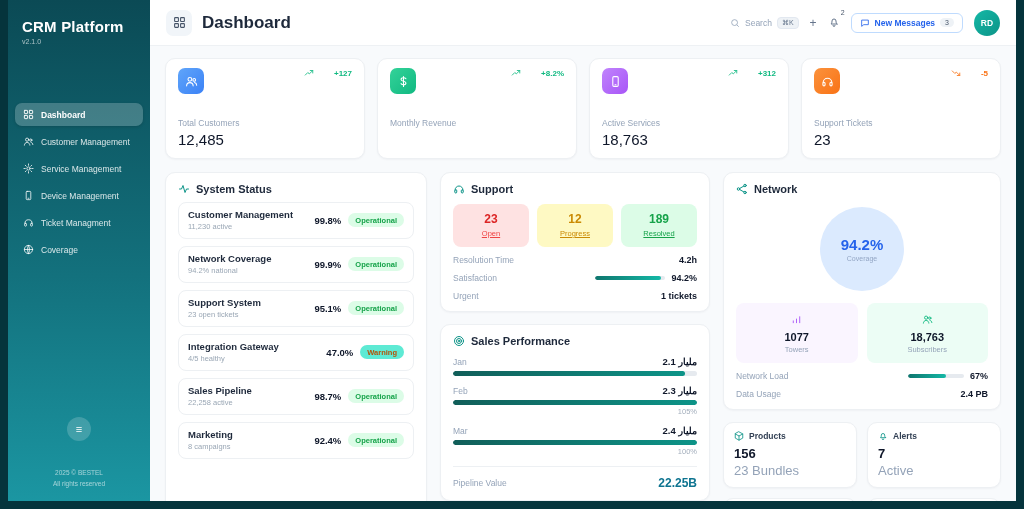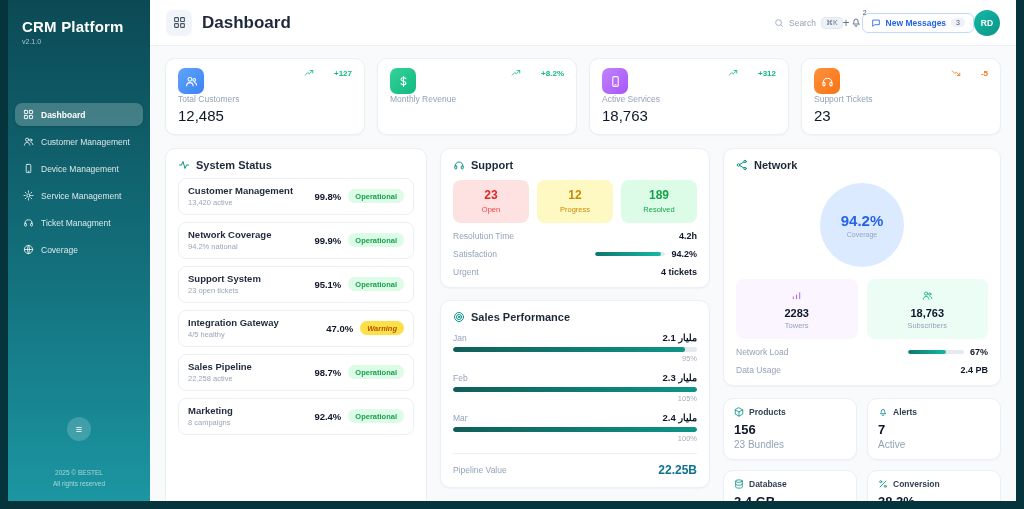--- a/index.html
+++ b/index.html
@@ -27,21 +27,21 @@
 
   
   .main { flex:1; min-width:0; display:flex; flex-direction:column; background:#f8fafc; }
   .header { height:46px; flex:0 0 46px; background:#fff; border-bottom:1px solid #eef1f4;
     display:flex; align-items:center; justify-content:space-between; padding:0 16px; }
   .h-left { display:flex; align-items:center; gap:10px; }
   .h-iconbox { width:26px; height:26px; border-radius:7px; background:#f1f5f9;
     display:flex; align-items:center; justify-content:center; color:#475569; }
   .h-iconbox svg { width:13px; height:13px; stroke:currentColor; fill:none; stroke-width:2; }
   .h-title { font-size:17px; font-weight:bold; color:#1e293b; }
-  .h-right { display:flex; align-items:center; }
+  .h-right { display:flex; align-items:center; gap:11px; }
   .h-search { display:flex; align-items:center; gap:5px; color:#94a3b8; font-size:8.5px; cursor:pointer; }
   .h-search svg { width:10px; height:10px; stroke:currentColor; fill:none; stroke-width:2; }
   .kbd { background:#eef2f6; border:1px solid #e2e8f0; border-radius:4px; padding:1px 4px;
     font-size:7px; color:#64748b; }
   .h-plus { color:#64748b; font-size:12px; cursor:pointer; }
   .h-bell { position:relative; color:#64748b; cursor:pointer; }
   .h-bell svg { width:12px; height:12px; stroke:currentColor; fill:none; stroke-width:2; stroke-linecap:round; }
   .h-bell .bdg { position:absolute; top:-5px; right:-5px; font-size:7px; color:#475569; }
   .h-msg { display:flex; align-items:center; gap:5px; border:1px solid #bfdbfe; background:#fff;
     color:#2563eb; font-size:8.5px; font-weight:bold; border-radius:6px; padding:4px 8px; cursor:pointer; }
@@ -60,47 +60,47 @@
   .stat-ic { width:26px; height:26px; border-radius:7px; color:#fff;
     display:flex; align-items:center; justify-content:center; }
   .stat-ic svg { width:13px; height:13px; stroke:currentColor; fill:none; stroke-width:2; stroke-linecap:round; stroke-linejoin:round; }
   .ic-blue { background:linear-gradient(135deg,#60a5fa,#3b82f6); }
   .ic-green { background:linear-gradient(135deg,#34d399,#10b981); }
   .ic-purple { background:linear-gradient(135deg,#c084fc,#a855f7); }
   .ic-orange { background:linear-gradient(135deg,#fb923c,#f97316); }
   .trend { display:flex; align-items:center; gap:20px; font-size:8px; font-weight:bold; color:#10b981; }
   .trend svg { width:10px; height:10px; stroke:currentColor; fill:none; stroke-width:2; stroke-linecap:round; stroke-linejoin:round; }
   .trend.down { color:#f97316; }
-  .stat-label { font-size:8.5px; color:#94a3b8; margin-top:0; }
+  .stat-label { font-size:8.5px; color:#94a3b8; margin-top:24px; }
   .stat-value { font-size:15px; font-weight:normal; color:#0f172a; margin-top:3px; min-height:17px; }
 
   
   .grid { display:grid; grid-template-columns:262px 270px 1fr; gap:13px; margin-top:13px; }
   .card { background:#fff; border:1px solid #edf0f3; border-radius:10px; padding:10px 12px;
     box-shadow:0 1px 2px rgba(16,24,40,.04); }
   .card-title { display:flex; align-items:center; gap:6px; font-size:11px; font-weight:bold; color:#1e293b; }
   .card-title svg { width:12px; height:12px; stroke:#0d9488; fill:none; stroke-width:2; stroke-linecap:round; stroke-linejoin:round; }
   .col { display:flex; flex-direction:column; gap:12px; }
 
   
   .ss-item { margin-top:7px; border:1px solid #edf0f3; border-radius:8px; padding:6px 9px 7px;
     display:flex; justify-content:space-between; align-items:center; }
   .ss-name { font-size:9.5px; font-weight:bold; color:#1e293b; }
   .ss-sub { font-size:7.5px; color:#9aa7b5; margin-top:2px; }
   .ss-right { display:flex; align-items:center; gap:7px; }
   .ss-pct { font-size:9.5px; font-weight:bold; color:#0f172a; }
   .badge { font-size:7.5px; font-weight:bold; border-radius:999px; padding:2.5px 7px;
     background:#dcfce7; color:#16a34a; }
-  .badge.warn { background:#fde047; color:#b45309;font-style:italic; }
+  .badge.warn { background:#5eead4; color:#b45309; }
 
   
   .sup-boxes { display:grid; grid-template-columns:repeat(3,1fr); gap:8px; margin-top:9px; }
   .sup-box { border-radius:8px; text-align:center; padding:8px 0 9px; }
   .sup-box .v { font-size:12px; font-weight:bold; }
-  .sup-box .l { font-size:7.5px; margin-top:3px; }
+  .sup-box .l { font-size:7.5px; margin-top:3px;text-decoration:underline; }
   .sup-open { background:#fee2e2; } .sup-open .v { color:#dc2626; } .sup-open .l { color:#ef4444; }
   .sup-prog { background:#fef9c3; } .sup-prog .v { color:#ca8a04; } .sup-prog .l { color:#ca8a04; }
   .sup-res { background:#dcfce7; } .sup-res .v { color:#16a34a; } .sup-res .l { color:#16a34a; }
   .metric { display:flex; justify-content:space-between; align-items:center; margin-top:8px; }
   .metric .l { font-size:8.5px; color:#94a3b8; }
   .metric .v { font-size:9px; font-weight:bold; color:#0f172a; }
   .metric .right { display:flex; align-items:center; gap:6px; }
   .bar { background:#e6eaef; border-radius:3px; height:4px; overflow:hidden; }
   .bar > i { display:block; height:100%; background:linear-gradient(90deg,#0f766e,#14b8a6); border-radius:3px; }
   .bar.w56 { width:56px; } .bar.w70 { width:70px; }
@@ -131,21 +131,21 @@
   .nb-towers { background:#faf5ff; } .nb-towers svg { stroke:#a855f7; }
   .nb-subs { background:#ecfdf5; } .nb-subs svg { stroke:#10b981; }
 
   
   .mini-grid { display:grid; grid-template-columns:1fr 1fr; gap:10px; }
   .mini { background:#fff; border:1px solid #edf0f3; border-radius:10px; padding:8px 10px 9px;
     box-shadow:0 1px 2px rgba(16,24,40,.04); }
   .mini-head { display:flex; align-items:center; gap:5px; font-size:8.5px; font-weight:bold; color:#334155; }
   .mini-head svg { width:10px; height:10px; stroke:#0d9488; fill:none; stroke-width:2; stroke-linecap:round; stroke-linejoin:round; }
   .mini-v { font-size:13px; font-weight:bold; color:#0f172a; margin-top:5px; }
-  .mini-s { font-size:10px; color:#94a3b8; margin-top:2px; }
+  .mini-s { font-size:13px; color:#94a3b8; margin-top:2px; }
 </style>
 </head>
 <body>
 
 <div class="app">
 
   <aside class="sidebar">
     <div class="sb-head">
       <div class="sb-title">CRM Platform</div>
       <div class="sb-version">v2.1.0</div>
@@ -164,31 +164,31 @@
         <svg viewBox="0 0 24 24">
             <circle cx="9" cy="8" r="3.5"></circle>
             <path d="M3 20c0-3.3 2.7-6 6-6s6 2.7 6 6"></path>
             <circle cx="17" cy="9" r="2.5"></circle>
             <path d="M17.5 14c2.3.4 4 2.3 4 4.7"></path>
           </svg>
         <span>Customer Management</span>
       </div>
       <div class="sb-item">
         <svg viewBox="0 0 24 24">
+            <circle cx="12" cy="12" r="3.5"></circle>
+            <path d="M12 2v3M12 19v3M2 12h3M19 12h3M4.9 4.9l2.2 2.2M16.9 16.9l2.2 2.2M19.1 4.9l-2.2 2.2M7.1 16.9l-2.2 2.2"></path>
+          </svg>
+        <span>Service Management</span>
+      </div>
+      <div class="sb-item">
+        <svg viewBox="0 0 24 24">
             <rect x="7" y="3" width="10" height="18" rx="2"></rect>
             <line x1="11" y1="18" x2="13" y2="18"></line>
           </svg>
         <span>Device Management</span>
-      </div>
-      <div class="sb-item">
-        <svg viewBox="0 0 24 24">
-            <circle cx="12" cy="12" r="3.5"></circle>
-            <path d="M12 2v3M12 19v3M2 12h3M19 12h3M4.9 4.9l2.2 2.2M16.9 16.9l2.2 2.2M19.1 4.9l-2.2 2.2M7.1 16.9l-2.2 2.2"></path>
-          </svg>
-        <span>Service Management</span>
       </div>
       <div class="sb-item">
         <svg viewBox="0 0 24 24">
             <path d="M4 14a8 8 0 0 1 16 0"></path>
             <rect x="3.5" y="13.5" width="4" height="6.5" rx="2"></rect>
             <rect x="16.5" y="13.5" width="4" height="6.5" rx="2"></rect>
           </svg>
         <span>Ticket Managment</span>
       </div>
       <div class="sb-item">
@@ -343,21 +343,21 @@
           <div class="card-title">
             <svg viewBox="0 0 24 24">
                 <polyline points="3 12 7 12 10 5 14 19 17 12 21 12"></polyline>
               </svg>
             <span>System Status</span>
           </div>
 
           <div class="ss-item">
             <div>
                 <div class="ss-name">Customer Management</div>
-                 <div class="ss-sub">13,420 active</div>
+                 <div class="ss-sub">11,230 active</div>
               </div>
             <div class="ss-right">
                 <span class="ss-pct">99.8%</span>
                  <span class="badge">Operational</span>
               </div>
           </div>
           <div class="ss-item">
             <div>
                 <div class="ss-name">Network Coverage</div>
                  <div class="ss-sub">94.2% national</div>
@@ -441,42 +441,41 @@
               <span class="l">Satisfaction</span>
               <span class="right">
                 <span class="bar w70">
                     <i style="width: 94.2%;"></i>
                   </span>
                 <span class="v">94.2%</span>
               </span>
             </div>
             <div class="metric">
               <span class="l">Urgent</span>
-              <span class="v">4 tickets</span>
+              <span class="v">1 tickets</span>
             </div>
           </section>
 
           <section class="card">
             <div class="card-title">
               <svg viewBox="0 0 24 24">
                   <circle cx="12" cy="12" r="9"></circle>
                   <circle cx="12" cy="12" r="5"></circle>
                   <circle cx="12" cy="12" r="1.5"></circle>
                 </svg>
               <span>Sales Performance</span>
             </div>
             <div class="sale-row">
               <div class="sale-head">
                 <span class="sale-month">Jan</span>
                 <span class="sale-val">2.1 مليار</span>
               </div>
               <div class="sale-bar">
                   <i style="width: 95%;"></i>
                 </div>
-              <div class="sale-pct">95%</div>
             </div>
             <div class="sale-row">
               <div class="sale-head">
                 <span class="sale-month">Feb</span>
                 <span class="sale-val">2.3 مليار</span>
               </div>
               <div class="sale-bar">
                   <i style="width: 100%;"></i>
                 </div>
               <div class="sale-pct">105%</div>
@@ -514,21 +513,21 @@
               <div class="net-cov-v">94.2%</div>
               <div class="net-cov-l">Coverage</div>
             </div>
             <div class="net-boxes">
               <div class="net-box nb-towers">
                 <svg viewBox="0 0 24 24">
                     <line x1="5" y1="19" x2="5" y2="15"></line>
                     <line x1="12" y1="19" x2="12" y2="11"></line>
                     <line x1="19" y1="19" x2="19" y2="6"></line>
                   </svg>
-                <div class="v">2283</div>
+                <div class="v">1077</div>
                 <div class="l">Towers</div>
               </div>
               <div class="net-box nb-subs">
                 <svg viewBox="0 0 24 24">
                     <circle cx="9" cy="8" r="3.5"></circle>
                     <path d="M3 20c0-3.3 2.7-6 6-6s6 2.7 6 6"></path>
                     <circle cx="17" cy="9" r="2.5"></circle>
                     <path d="M17.5 14c2.3.4 4 2.3 4 4.7"></path>
                   </svg>
                 <div class="v">18,763</div>

